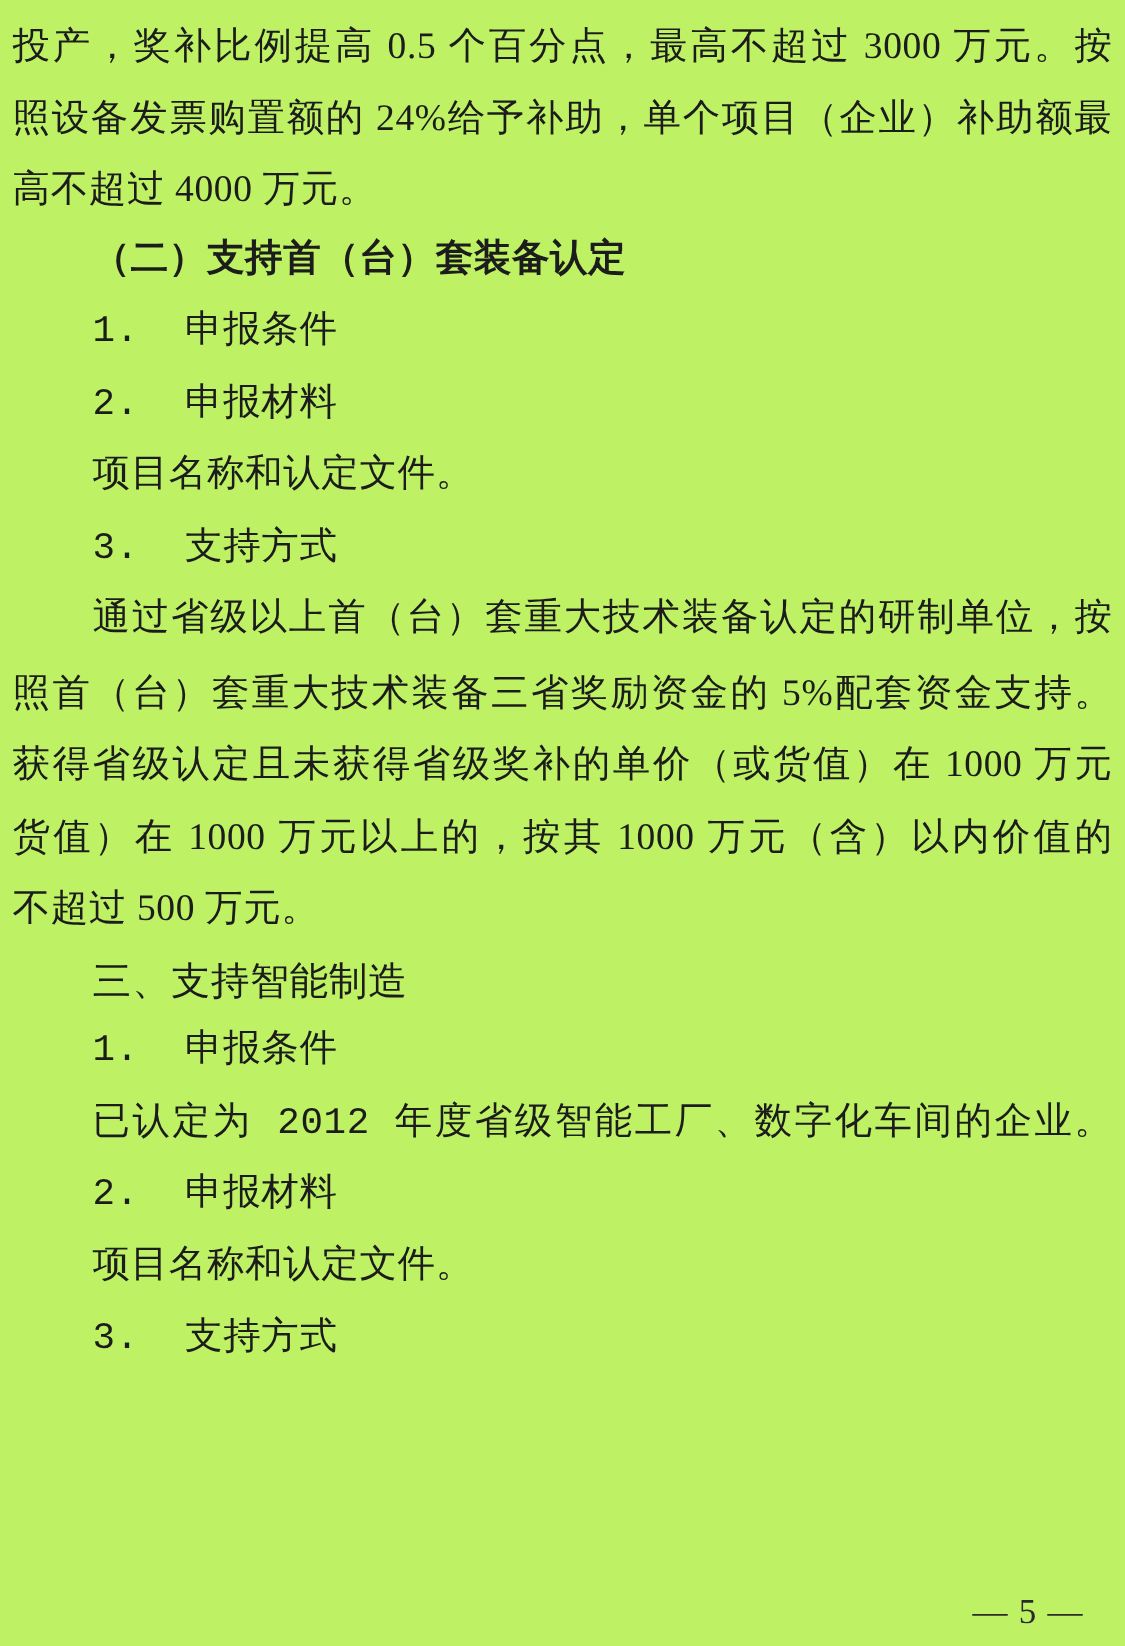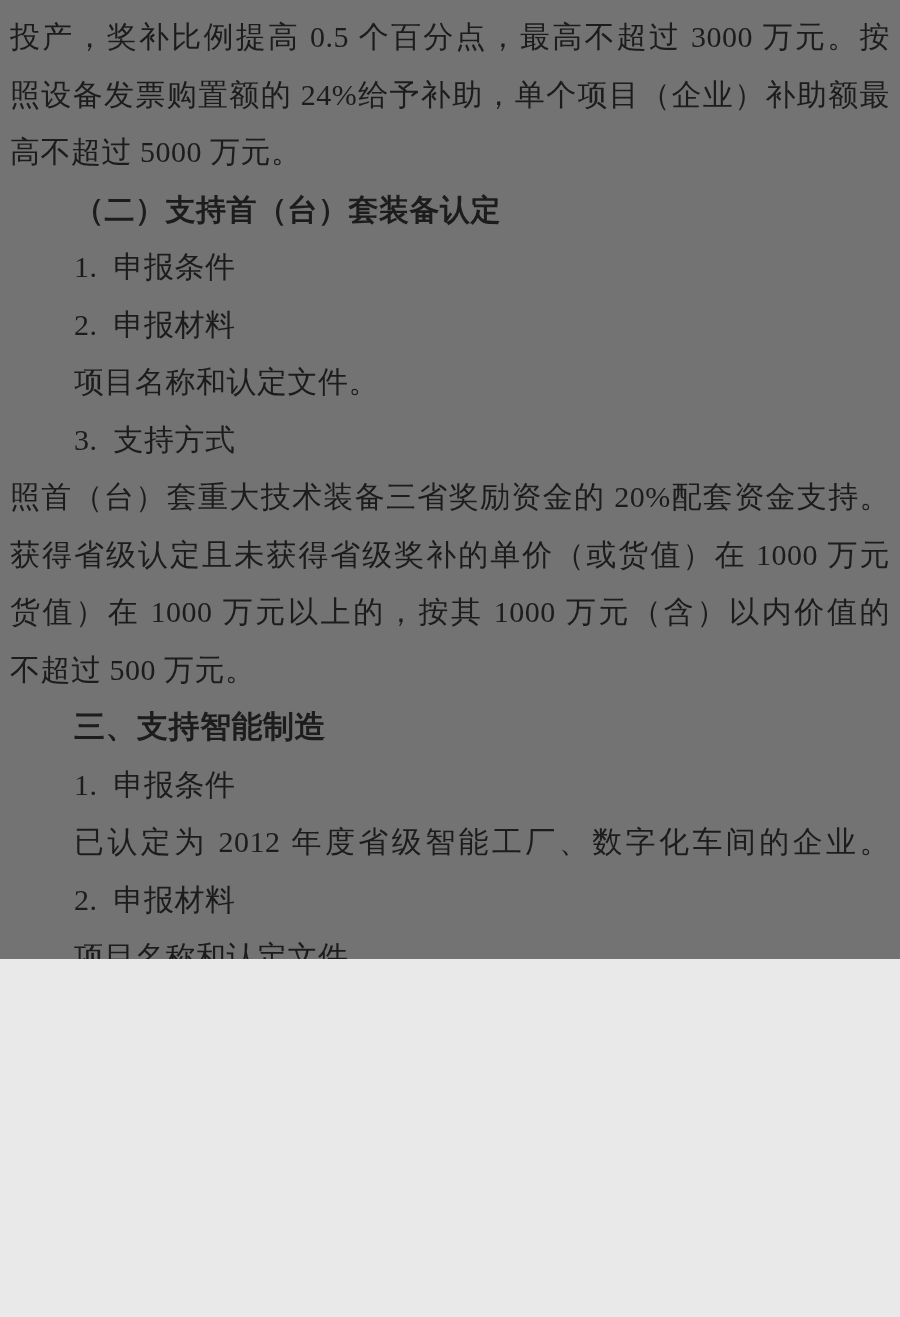--- a/index.html
+++ b/index.html
@@ -3,22 +3,22 @@
 <meta charset="utf-8">
 <style>
   html, body {
     margin: 0;
     padding: 0;
     background: #e9e9e9;
   }
   .page {
     position: relative;
     width: 900px;
-    height: 959px;
-    background: #737373;
+    height: 1317px;
+    background: #bef264;
     overflow: hidden;
     font-family: "Liberation Serif", serif;
     color: #1c1c1c;
   }
   .content {
     position: absolute;
     left: 10px;
     top: 8px;
     width: 880px;
   }
@@ -30,53 +30,55 @@
     overflow: hidden;
     letter-spacing: 0.5px;
   }
   .justify {
     text-align: justify;
     text-align-last: justify;
     white-space: normal;
   }
   .indent {
     padding-left: 64px;
+    font-family: Liberation Mono, monospace;
   }
   .bold {
     font-weight: 700;
   }
   .hei {
     font-family: "Liberation Sans", sans-serif;
-    font-weight: 700;
+    font-weight: 400;
     font-size: 31px;
   }
   .pagenum {
     position: absolute;
     right: 33px;
     top: 1270px;
     font-size: 28px;
     line-height: 40px;
     color: #2a2a2a;
     letter-spacing: 1px;
   }
 </style>
 </head>
 <body>
 
 <div class="page">
   <div class="content">
     <div class="line justify">投产，奖补比例提高 0.5 个百分点，最高不超过 3000 万元。按</div>
     <div class="line justify">照设备发票购置额的 24%给予补助，单个项目（企业）补助额最</div>
-    <div class="line">高不超过 5000 万元。</div>
+    <div class="line">高不超过 4000 万元。</div>
     <div class="line indent bold">（二）支持首（台）套装备认定</div>
     <div class="line indent">1.  申报条件</div>
     <div class="line indent">2.  申报材料</div>
     <div class="line indent">项目名称和认定文件。</div>
     <div class="line indent">3.  支持方式</div>
-    <div class="line justify">照首（台）套重大技术装备三省奖励资金的 20%配套资金支持。</div>
+    <div class="line indent justify">通过省级以上首（台）套重大技术装备认定的研制单位，按</div>
+    <div class="line justify">照首（台）套重大技术装备三省奖励资金的 5%配套资金支持。</div>
     <div class="line justify">获得省级认定且未获得省级奖补的单价（或货值）在 1000 万元</div>
     <div class="line justify">货值）在 1000 万元以上的，按其 1000 万元（含）以内价值的</div>
     <div class="line">不超过 500 万元。</div>
     <div class="line indent hei">三、支持智能制造</div>
     <div class="line indent">1.  申报条件</div>
     <div class="line indent justify">已认定为 2012 年度省级智能工厂、数字化车间的企业。</div>
     <div class="line indent">2.  申报材料</div>
     <div class="line indent">项目名称和认定文件。</div>
     <div class="line indent">3.  支持方式</div>
   </div>

